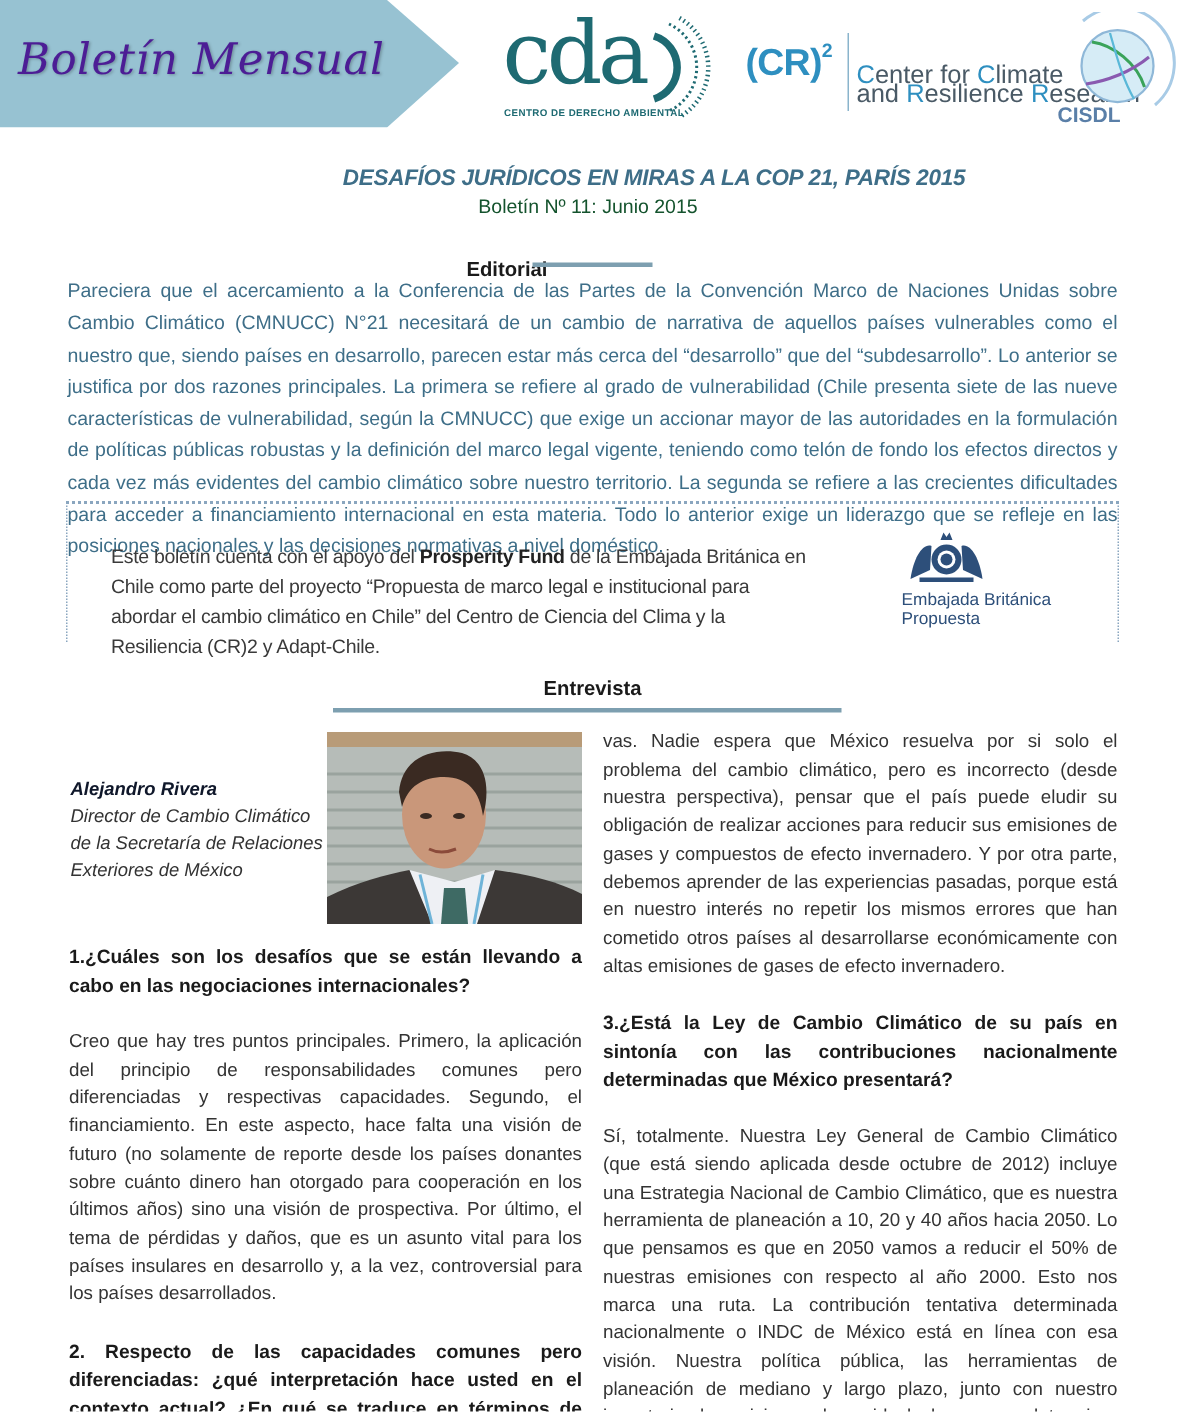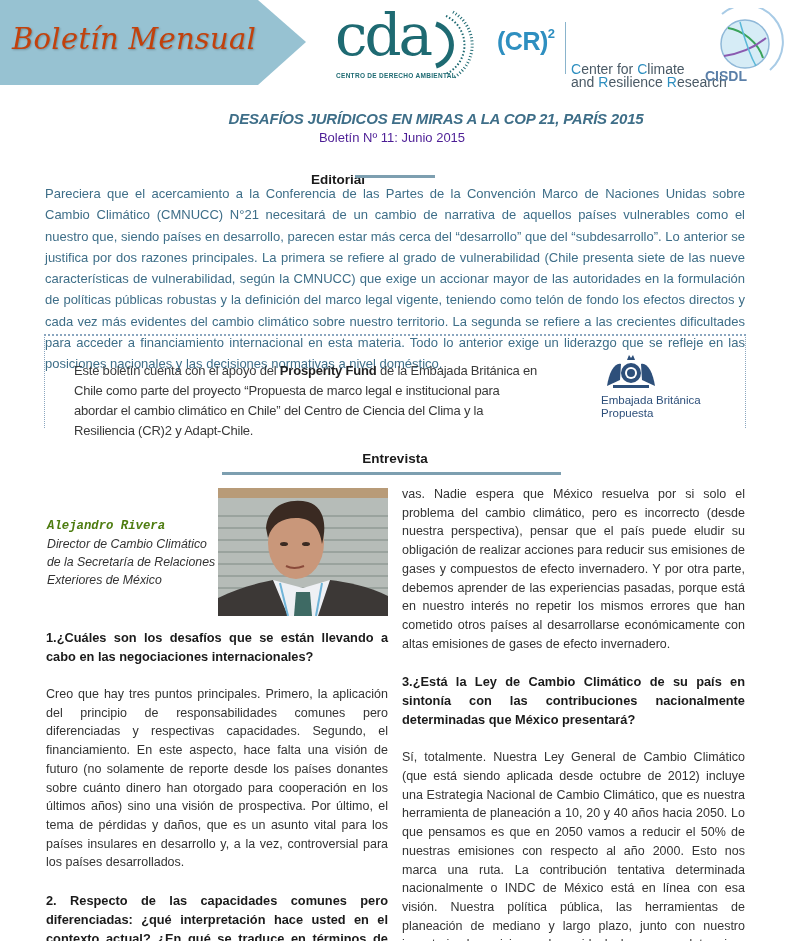--- a/index.html
+++ b/index.html
@@ -1,56 +1,56 @@
 <!DOCTYPE html>
 <html><head>
   <meta charset="utf-8">
   <style>
     html, body { margin: 0; padding: 0; background: #ffffff; }
     body { width: 790px; height: 941px; position: relative; overflow: hidden; font-family: "Liberation Sans", "DejaVu Sans", sans-serif; color: #333; }
 
     
     .banner { position: absolute; left: 0; top: 0; width: 310px; height: 85px; }
     .banner svg { position: absolute; left: 0; top: 0; }
-    .banner-title { position: absolute; left: 12px; top: 22px; font-family: "DejaVu Serif", "Liberation Serif", serif; font-style: italic; font-size: 29px; color: #c2410c; text-shadow: 1px 1px 2px rgba(0,0,0,0.25); letter-spacing: 0.3px; white-space: nowrap; }
+    .banner-title { position: absolute; left: 12px; top: 22px; font-family: "DejaVu Serif", "Liberation Serif", serif; font-style: italic; font-size: 29px; color: #4c1d95; text-shadow: 1px 1px 2px rgba(0,0,0,0.25); letter-spacing: 0.3px; white-space: nowrap; }
 
     .logo-cda { position: absolute; left: 333px; top: 4px; width: 140px; height: 80px; }
     .cda-letters { position: absolute; left: 2px; top: -4px; font-family: "DejaVu Serif", "Liberation Serif", serif; font-size: 58px; color: #1e6a72; letter-spacing: -3px; line-height: 70px; }
     .cda-sub { position: absolute; left: 3px; top: 68px; font-size: 6.5px; font-weight: bold; color: #1e6a72; letter-spacing: 0.3px; white-space: nowrap; }
 
     .logo-cr2 { position: absolute; left: 497px; top: 22px; width: 190px; height: 55px; }
     .cr2-mark { position: absolute; left: 0; top: 4px; font-size: 25px; font-weight: bold; color: #2e8fc0; letter-spacing: -0.5px; }
     .cr2-mark sup { font-size: 13px; vertical-align: 12px; }
     .cr2-divider { position: absolute; left: 68px; top: 0; width: 1px; height: 52px; background: #8ab4cc; }
-    .cr2-text { position: absolute; left: 74px; top: 21px; font-size: 14px; line-height: 13px; color: #4a5a66; white-space: nowrap; margin-top: 20px; }
+    .cr2-text { position: absolute; left: 74px; top: 21px; font-size: 17px; line-height: 13px; color: #4a5a66; white-space: nowrap; }
     .cr2-text .hl { color: #2e8fc0; }
 
     .logo-cisdl { position: absolute; left: 700px; top: 8px; width: 90px; height: 75px; }
     .cisdl-label { position: absolute; left: 5px; top: 60px; font-size: 14px; color: #5a7fa8; font-weight: bold; }
 
     
     .main-title { position: absolute; left: 0; width: 790px; top: 110px; text-align: center; font-size: 15px; font-weight: bold; font-style: italic; color: #3e6e88; letter-spacing: -0.2px; padding-left: 41px; }
-    .issue-line { position: absolute; left: 0; width: 784px; top: 130px; text-align: center; font-size: 13px; color: #4c1d95; }
+    .issue-line { position: absolute; left: 0; width: 784px; top: 130px; text-align: center; font-size: 13px; color: #14532d; }
 
     .section-head { position: absolute; text-align: center; font-size: 13.5px; font-weight: bold; color: #1a1a1a; }
     .section-rule { position: absolute; height: 3px; background: #7d9fb0; }
 
     
     .editorial { position: absolute; left: 45px; top: 183px; width: 700px; font-size: 13px; line-height: 21.3px; color: #3e6e88; text-align: justify; }
 
     
     .support-box { position: absolute; left: 44px; top: 334px; width: 702px; height: 94px; border-top: 2px dotted #8aa6bf; border-left: 1px dotted #8aa6bf; border-right: 1px dotted #8aa6bf; box-sizing: border-box; }
     .support-text { position: absolute; left: 29px; top: 15px; width: 470px; font-size: 13px; line-height: 20px; color: #3a3a3a; letter-spacing: -0.2px; margin-top: 10px; }
     .support-text b { color: #222; }
     .embassy { position: absolute; left: 556px; top: 12px; width: 120px; height: 80px; }
     .embassy-text { position: absolute; left: 0; top: 46px; font-size: 11.5px; line-height: 13px; color: #2d4f7a; white-space: nowrap; }
 
     
     .interviewee { position: absolute; left: 47px; top: 517px; width: 170px; font-size: 12.3px; line-height: 18px; color: #333; }
-    .interviewee .name { font-weight: bold; font-style: italic; color: #4d7c0f; font-family: Liberation Mono, monospace; }
+    .interviewee .name { font-weight: bold; font-style: italic; color: #0f172a; }
     .interviewee .role { font-style: italic; }
     .photo { position: absolute; left: 218px; top: 488px; width: 170px; height: 128px; overflow: hidden; }
 
     .col { position: absolute; font-size: 12.5px; line-height: 18.7px; color: #333; text-align: justify; }
     .col p { margin: 0; }
     .q { font-weight: bold; color: #1a1a1a; font-size: 12.8px; line-height: 19px; }
     .left-col { left: 46px; top: 628px; width: 342px; }
     .right-col { left: 402px; top: 485px; width: 343px; }
     .gap-m { height: 19px; }
   </style>

